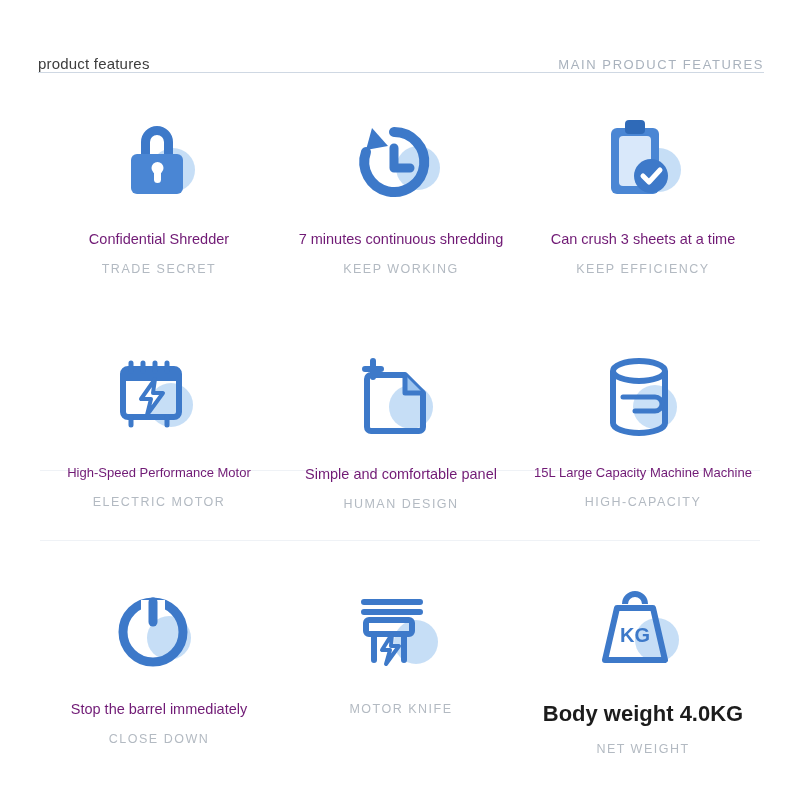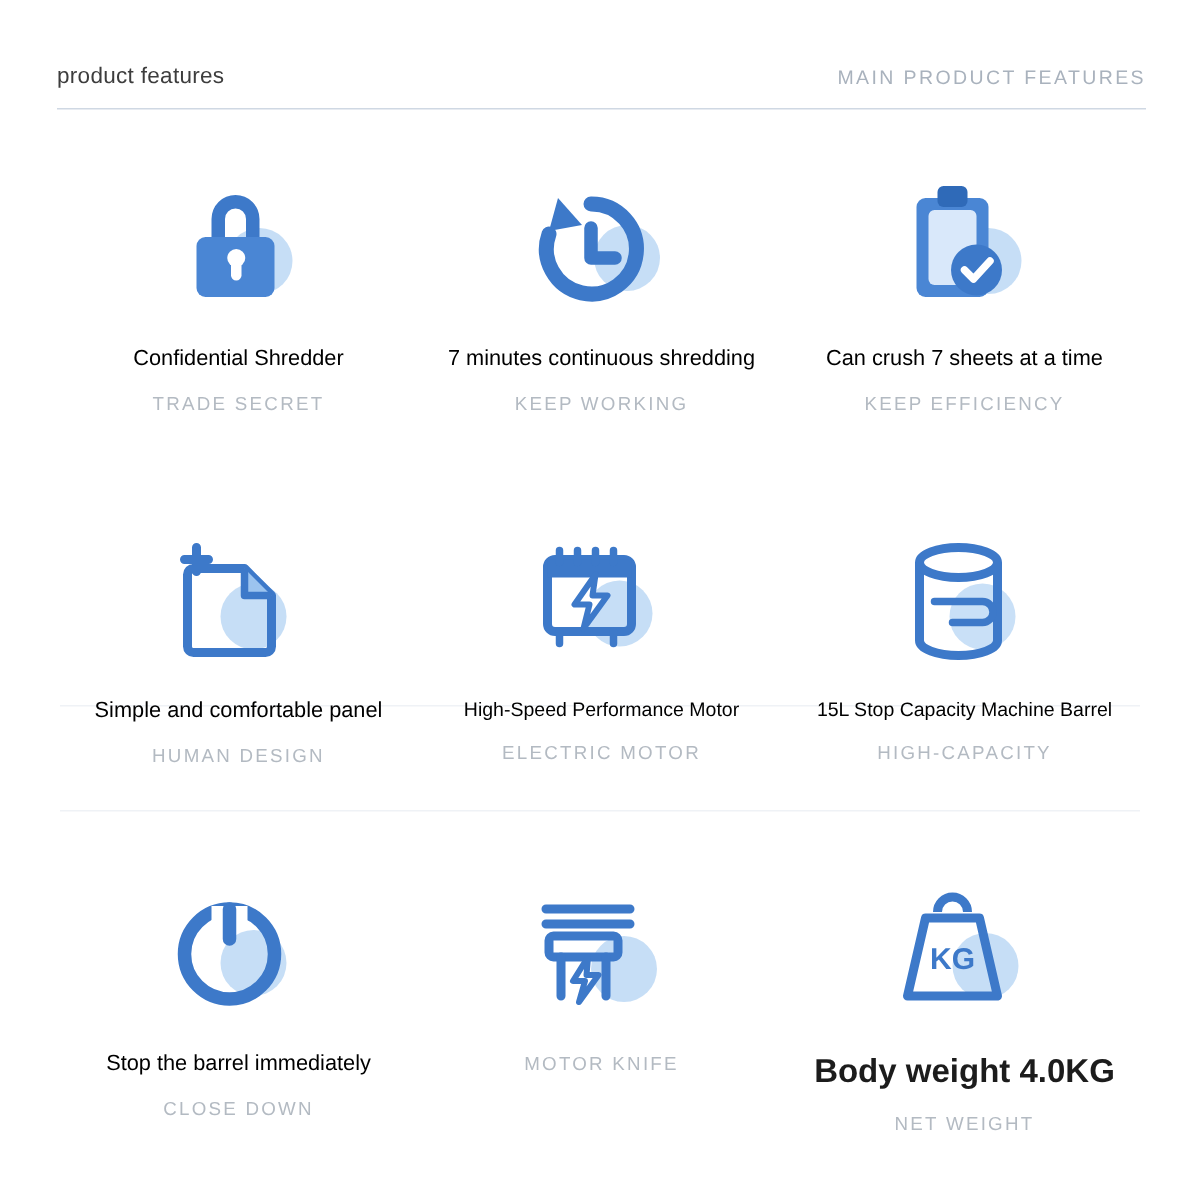--- a/index.html
+++ b/index.html
@@ -23,21 +23,21 @@
 
   
   .header {
     position: absolute;
     left: 38px;
     top: 28px;
     width: 726px;
     height: 44px;
     border-bottom: 1px solid #cfd8e3;
     display: flex;
-    align-items: center;
+    align-items: flex-end;
     justify-content: space-between;
   }
   .header-title {
     font-size: 15px;
     color: #3d3d3d;
     letter-spacing: 0.2px;
     font-weight: 400;
   }
   .header-sub {
     font-size: 13px;
@@ -62,26 +62,25 @@
     box-sizing: border-box;
     display: flex;
     flex-direction: column;
     align-items: center;
     justify-content: flex-start;
     padding-top: 18px;
   }
   .icon-wrap {
     height: 104px;
     display: flex;
-    align-items: center;
     justify-content: center;
   }
   .cell-title {
     font-size: 14.5px;
-    color: #000000;
+    color: #701a75;
     text-align: center;
     margin-top: 12px;
     line-height: 1.25;
     padding: 0 6px;
   }
   .cell-title.big {
     font-size: 22px;
     font-weight: bold;
     color: #1c1c1c;
   }
@@ -153,62 +152,62 @@
       <div class="icon-wrap">
         <svg width="100" height="96" viewBox="0 0 100 96">
           <circle cx="66" cy="56" r="22" fill="#bcd8f5" opacity="0.85"></circle>
           <rect x="18" y="14" width="48" height="66" rx="6" fill="#4a86d4"></rect>
           <rect x="26" y="22" width="32" height="50" rx="4" fill="#d9e8fa"></rect>
           <rect x="32" y="6" width="20" height="14" rx="4" fill="#2f6ab8"></rect>
           <circle cx="58" cy="62" r="17" fill="#3d79c9"></circle>
           <path d="M50 62 l6 6 11 -12" fill="none" stroke="#ffffff" stroke-width="5" stroke-linecap="round" stroke-linejoin="round"></path>
         </svg>
       </div>
-      <div class="cell-title">Can crush 7 sheets at a time</div>
+      <div class="cell-title">Can crush 3 sheets at a time</div>
       <div class="cell-sub">KEEP EFFICIENCY</div>
-    </div>
-
-    <div class="cell">
-      <div class="icon-wrap">
-        <svg width="104" height="96" viewBox="0 0 104 96">
-          <circle cx="62" cy="58" r="22" fill="#bcd8f5" opacity="0.85"></circle>
-          <path d="M22 26 h34 l18 18 v34 a4 4 0 0 1 -4 4 h-48 a4 4 0 0 1 -4 -4 v-48 a4 4 0 0 1 4 -4z" fill="none" stroke="#3d79c9" stroke-width="6" stroke-linejoin="round"></path>
-          <path d="M56 26 v18 h18" fill="#9cc4ef" stroke="#3d79c9" stroke-width="5" stroke-linejoin="round"></path>
-          <path d="M24 12 v16 M16 20 h16" stroke="#3d79c9" stroke-width="6" stroke-linecap="round"></path>
-        </svg>
-      </div>
-      <div class="cell-title">Simple and comfortable panel</div>
-      <div class="cell-sub">HUMAN DESIGN</div>
     </div>
 
     <div class="cell">
       <div class="icon-wrap">
         <svg width="104" height="96" viewBox="0 0 104 96">
           <circle cx="64" cy="56" r="22" fill="#bcd8f5" opacity="0.85"></circle>
           <rect x="16" y="20" width="56" height="48" rx="5" fill="none" stroke="#3d79c9" stroke-width="6"></rect>
           <rect x="16" y="20" width="56" height="12" fill="#3d79c9"></rect>
           <path d="M24 14 v8 M36 14 v8 M48 14 v8 M60 14 v8" stroke="#3d79c9" stroke-width="5" stroke-linecap="round"></path>
           <path d="M24 68 v8 M60 68 v8" stroke="#3d79c9" stroke-width="5" stroke-linecap="round"></path>
           <path d="M48 30 l-14 20 h10 l-4 16 16 -22 h-10z" fill="#ffffff" stroke="#3d79c9" stroke-width="4" stroke-linejoin="round"></path>
         </svg>
       </div>
       <div class="cell-title small">High-Speed Performance Motor</div>
       <div class="cell-sub">ELECTRIC MOTOR</div>
     </div>
 
     <div class="cell">
       <div class="icon-wrap">
+        <svg width="104" height="96" viewBox="0 0 104 96">
+          <circle cx="62" cy="58" r="22" fill="#bcd8f5" opacity="0.85"></circle>
+          <path d="M22 26 h34 l18 18 v34 a4 4 0 0 1 -4 4 h-48 a4 4 0 0 1 -4 -4 v-48 a4 4 0 0 1 4 -4z" fill="none" stroke="#3d79c9" stroke-width="6" stroke-linejoin="round"></path>
+          <path d="M56 26 v18 h18" fill="#9cc4ef" stroke="#3d79c9" stroke-width="5" stroke-linejoin="round"></path>
+          <path d="M24 12 v16 M16 20 h16" stroke="#3d79c9" stroke-width="6" stroke-linecap="round"></path>
+        </svg>
+      </div>
+      <div class="cell-title">Simple and comfortable panel</div>
+      <div class="cell-sub">HUMAN DESIGN</div>
+    </div>
+
+    <div class="cell">
+      <div class="icon-wrap">
         <svg width="100" height="96" viewBox="0 0 100 96">
           <circle cx="62" cy="58" r="22" fill="#bcd8f5" opacity="0.8"></circle>
           <path d="M20 22 v52 a26 10 0 0 0 52 0 v-52" fill="none" stroke="#3d79c9" stroke-width="6" stroke-linejoin="round"></path>
           <ellipse cx="46" cy="22" rx="26" ry="10" fill="#ffffff" stroke="#3d79c9" stroke-width="6"></ellipse>
           <path d="M30 48 h32 a7 7 0 0 1 0 14 h-20" fill="none" stroke="#3d79c9" stroke-width="5" stroke-linecap="round"></path>
         </svg>
       </div>
-      <div class="cell-title small">15L Stop Capacity Machine Barrel</div>
+      <div class="cell-title small">15L Large Capacity Machine Machine</div>
       <div class="cell-sub">HIGH-CAPACITY</div>
     </div>
 
     <div class="cell">
       <div class="icon-wrap">
         <svg width="96" height="96" viewBox="0 0 96 96">
           <circle cx="58" cy="54" r="22" fill="#bcd8f5" opacity="0.85"></circle>
           <circle cx="42" cy="48" r="30" fill="none" stroke="#3d79c9" stroke-width="9"></circle>
           <path d="M42 20 a28 28 0 0 0 0 0" fill="none"></path>
           <rect x="30" y="16" width="24" height="16" fill="#ffffff"></rect>

